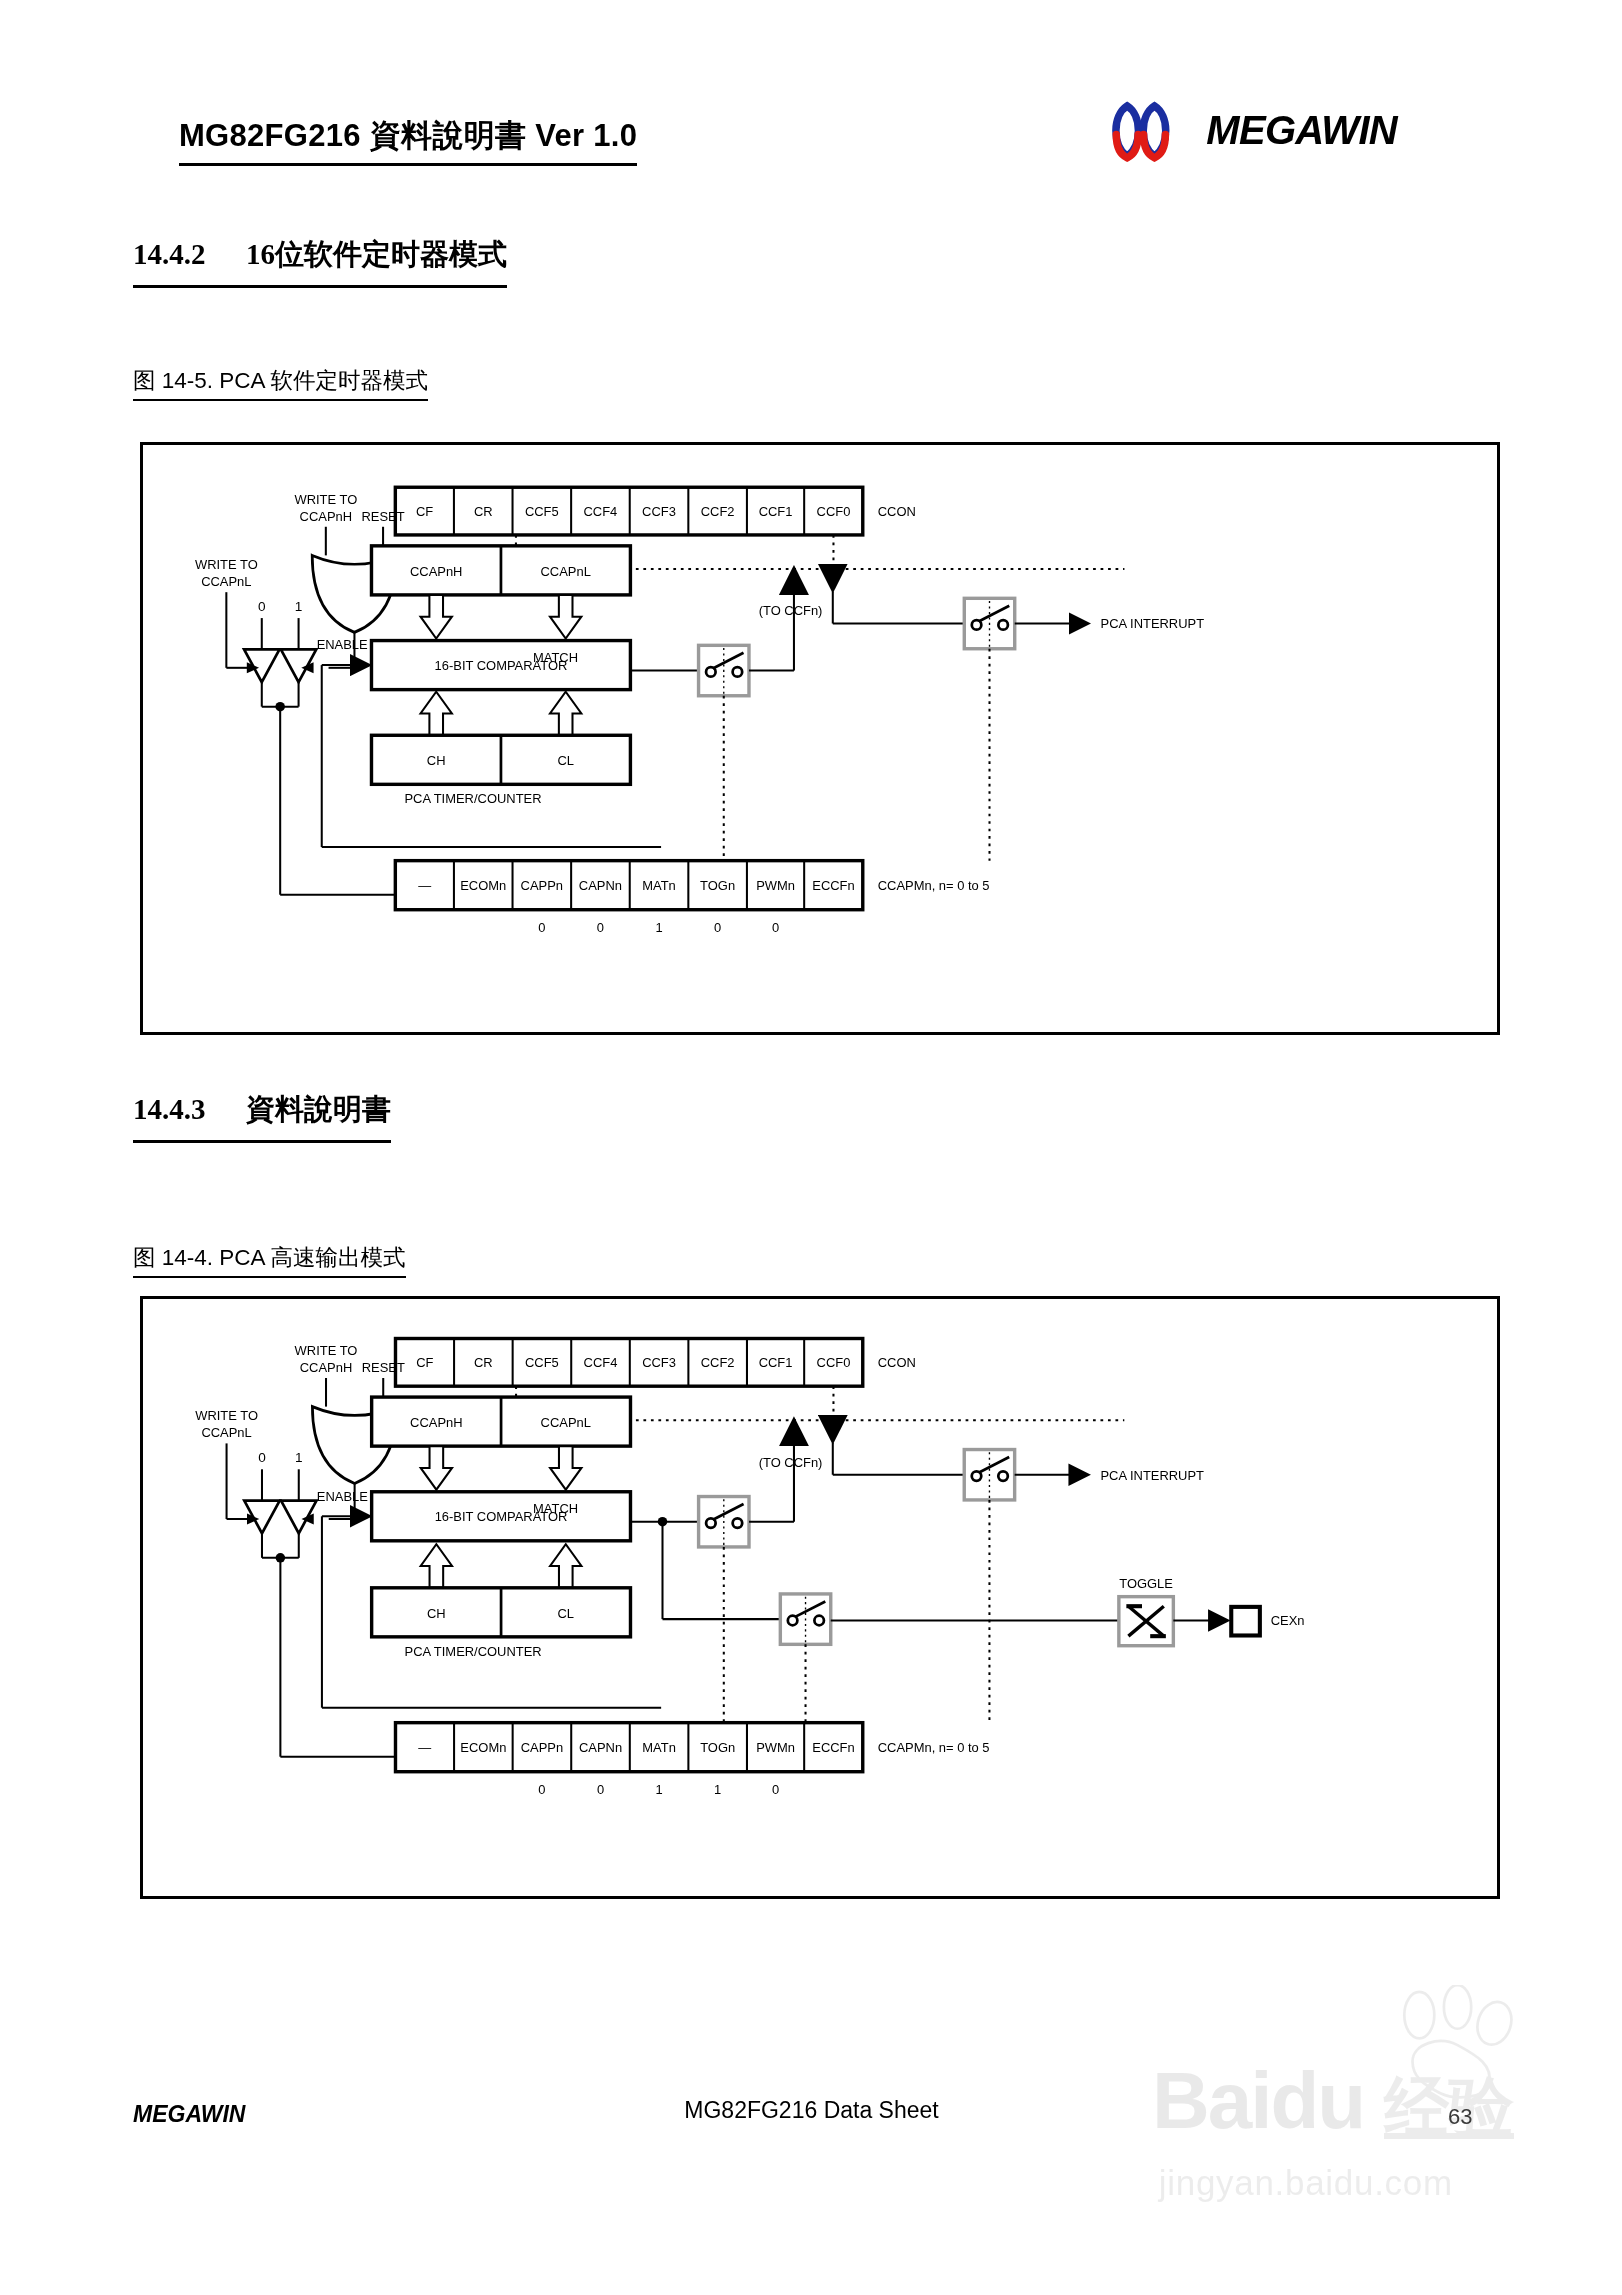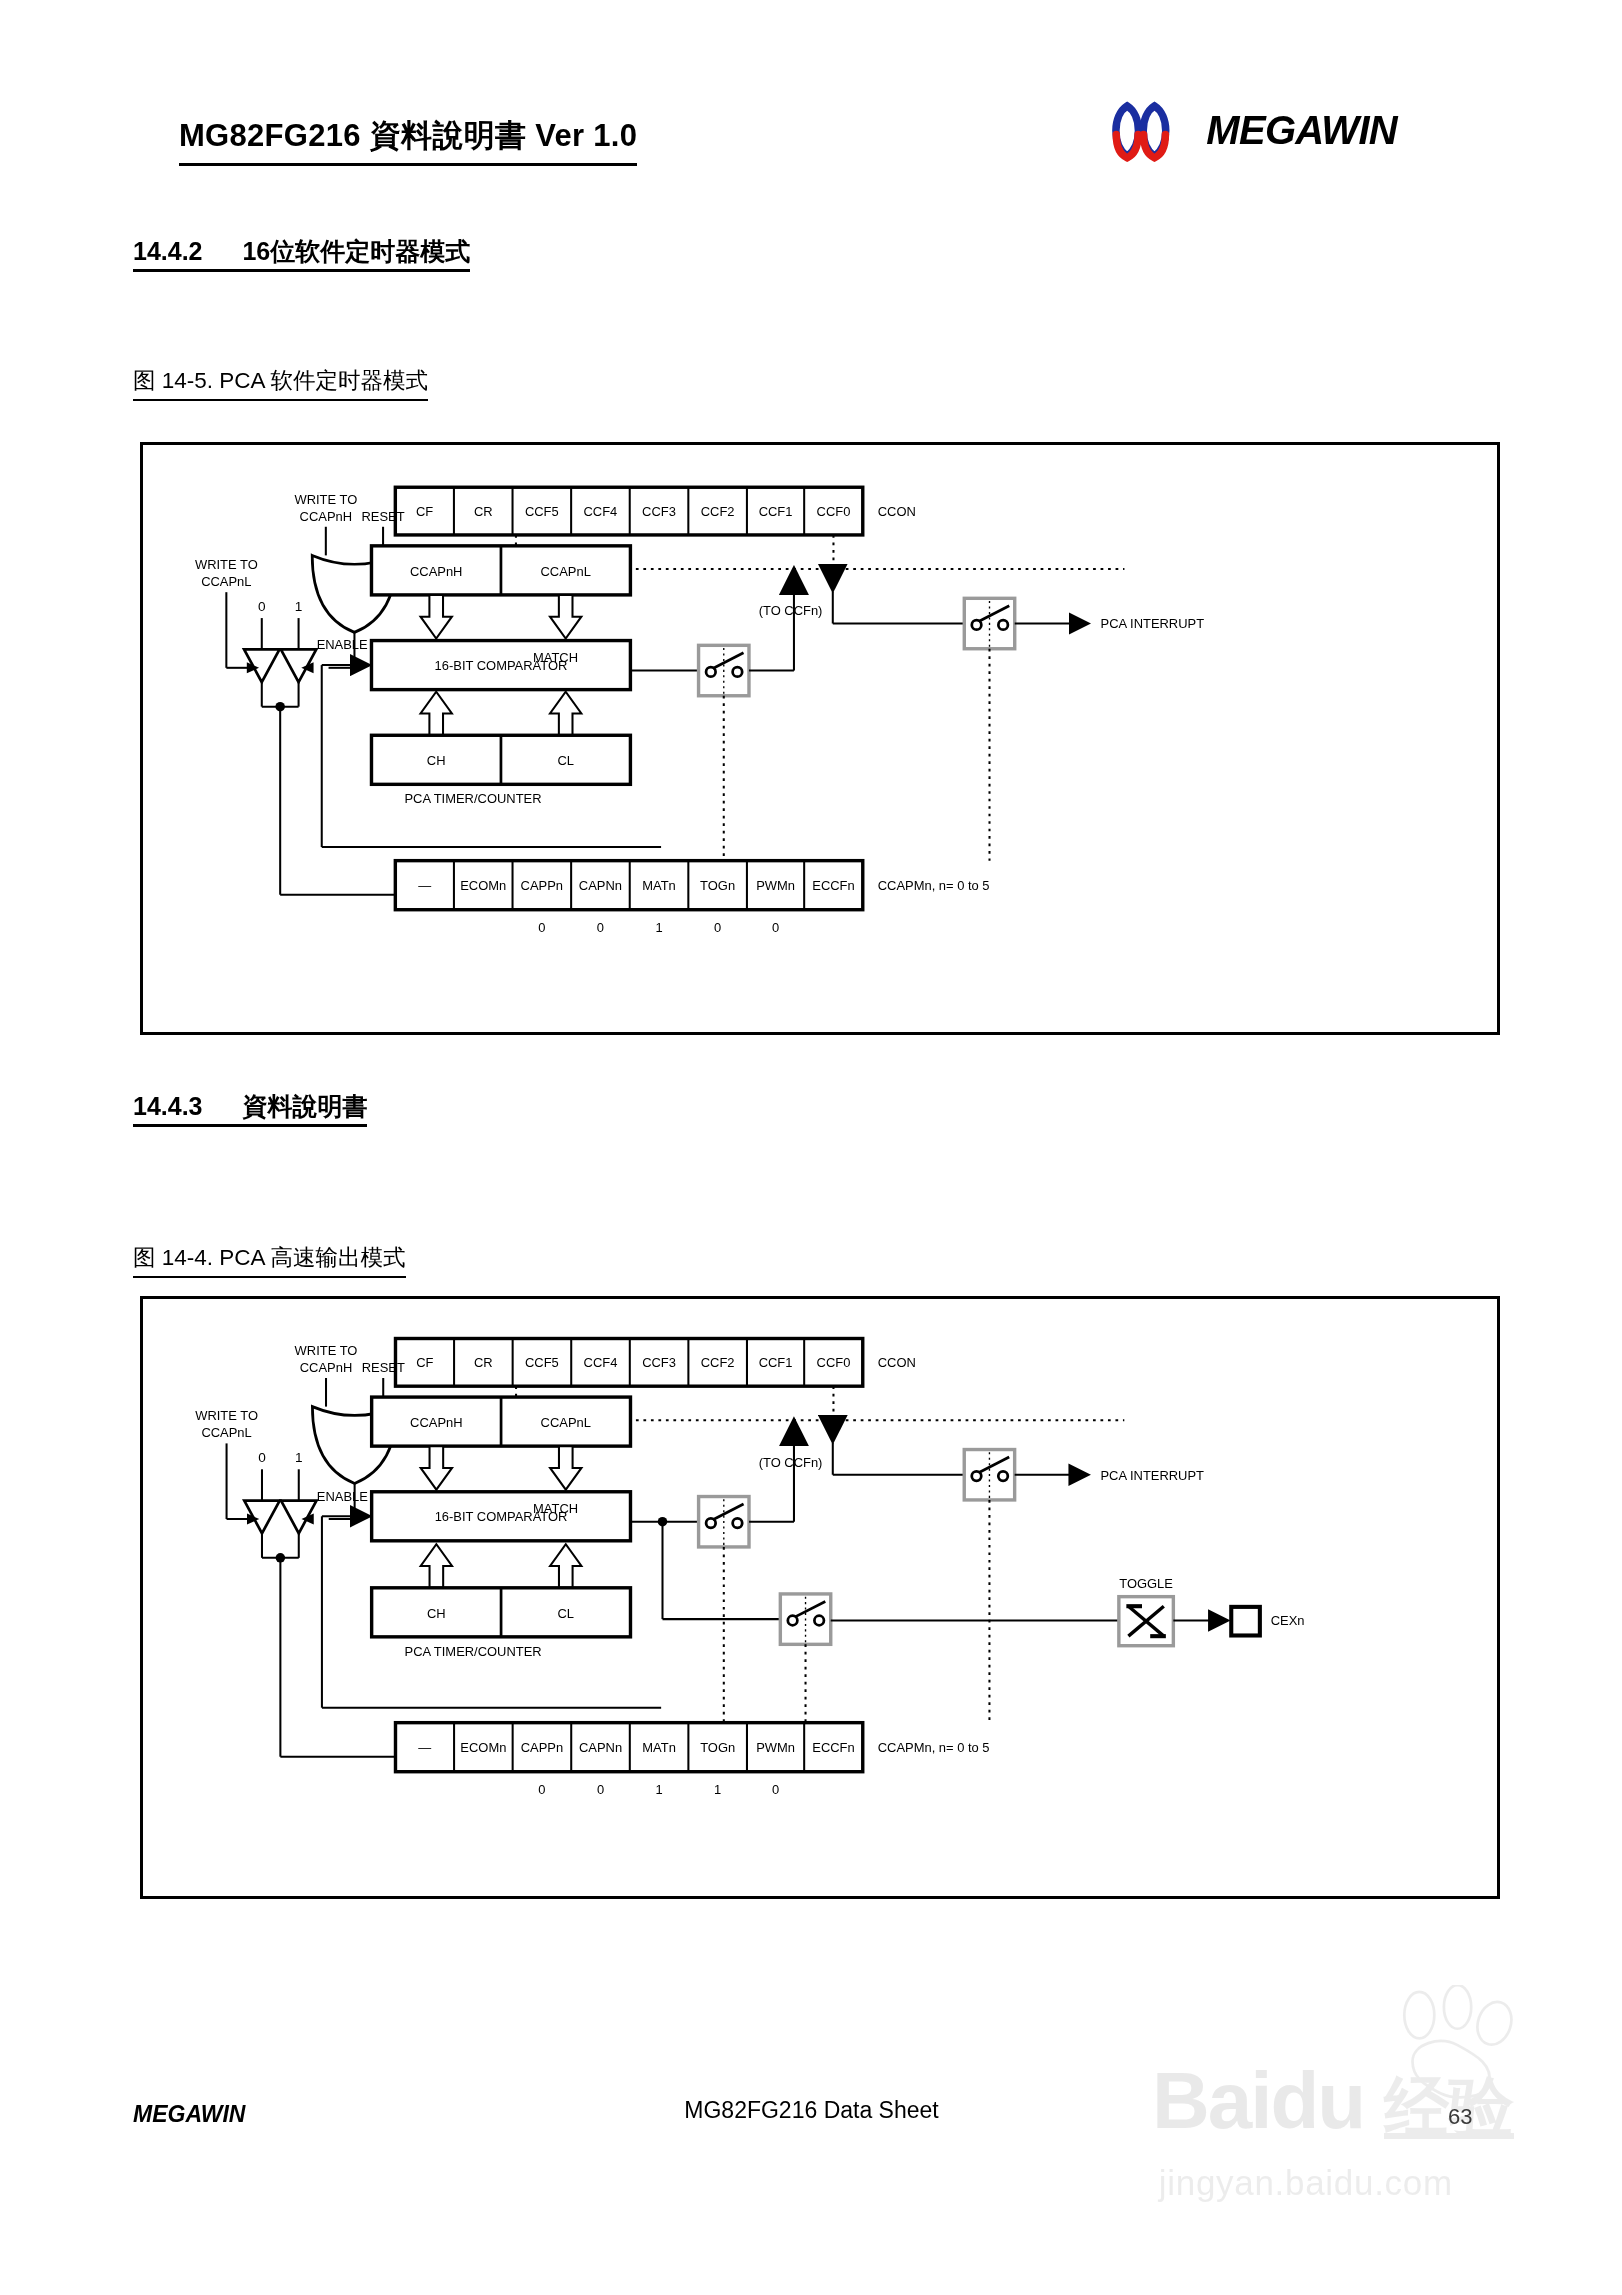--- a/index.html
+++ b/index.html
@@ -12,22 +12,22 @@
   #hdr{position:absolute;left:0;top:0;width:1623px;height:198px;}
   #hdr-title{position:absolute;left:179px;top:115px;font-size:31px;font-weight:bold;
              letter-spacing:0.3px;white-space:nowrap;
              border-bottom:3.4px solid #000;padding-bottom:6.1px;}
   #logo-wrap{position:absolute;left:1397px;top:95px;transform:translateX(-100%);
              display:flex;align-items:center;gap:17.7px;}
   #logo-mark{width:82px;height:71px;position:relative;}
   #logo-text{font-size:40px;font-weight:bold;font-style:italic;letter-spacing:-0.7px;}
 
   
-  .sect-h{position:absolute;font-size:25px;font-weight:bold;
-          border-bottom:3.4px solid #000;padding-bottom:1px;white-space:nowrap;}
+  .sect-h{position:absolute;font-size:29px;font-weight:bold;
+          border-bottom:3.4px solid #000;padding-bottom:10px;white-space:nowrap;font-family:Liberation Serif, serif;}
   .para{position:absolute;font-size:22.5px;line-height:1.32;width:1315px;
         text-align:justify;}
   .figcap{position:absolute;font-size:22.5px;border-bottom:2px solid #000;
           padding-bottom:3.4px;white-space:nowrap;}
 
   
   .figframe{position:absolute;border:3.4px solid #000;background:#fff;box-sizing:border-box;}
 
   
   .figsvg{position:absolute;left:0;top:0;}

